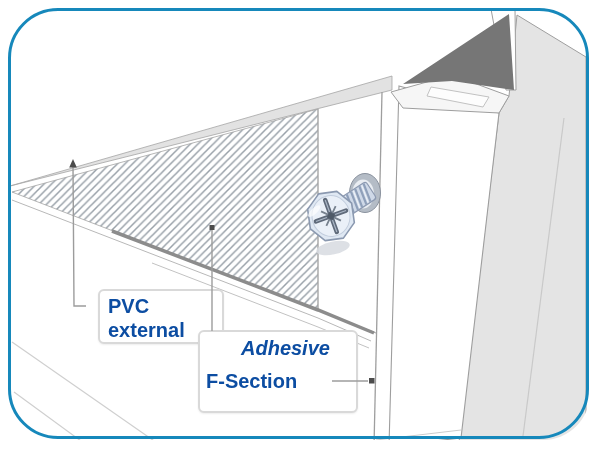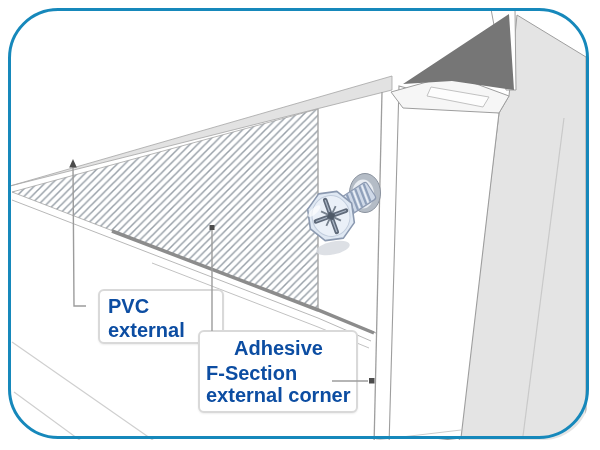--- a/index.html
+++ b/index.html
@@ -20,23 +20,23 @@
   svg.leaders { position:absolute; left:0; top:0; z-index:3; pointer-events:none; }
   .label-box {
     position:absolute; box-sizing:border-box; background:#ffffff;
     border:2px solid #d9d9d9; border-radius:6px;
     box-shadow:0 1px 2px rgba(0,0,0,0.07);
     color:var(--label-color); font-weight:700; font-size:20px;
     z-index:2; white-space:nowrap;
   }
   #label-pvc { left:86px; top:289px; width:126px; height:55px; padding:3px 0 0 8px; line-height:24px;margin-left:12px; }
   #label-combo { left:198px; top:330px; width:160px; height:83px; padding:3px 0 0 6px; }
-  #label-combo .adhesive-line { margin-left:28px; line-height:27px; }
+  #label-combo .adhesive-line { margin-left:35px; line-height:27px;font-style:italic; }
   #label-combo .fs-line { line-height:22px; }
-  #label-combo .fs-first { margin-top:0; }
+  #label-combo .fs-first { margin-top:8px; }
 </style>
 </head>
 <body>
 
 <div class="canvas">
 
   <svg class="layer" width="600" height="450" viewBox="0 0 600 450">
     <defs>
       <clipPath id="frameClip">
           <rect x="10" y="10" width="580" height="430" rx="47"></rect>
@@ -103,21 +103,20 @@
   </svg>
 
   <div class="label-box" id="label-pvc">
     <div>PVC</div>
     <div>external</div>
   </div>
 
   <div class="label-box" id="label-combo">
     <div class="adhesive-line">Adhesive</div>
     <div class="fs-line fs-first">F-Section</div>
-    <div class="fs-line">external corner</div>
   </div>
 
   <svg class="leaders" width="600" height="450" viewBox="0 0 600 450">
     <path d="M73,166 L74,306 L86,306" fill="none" stroke="#9c9c9c" stroke-width="1.4"></path>
     <polygon points="73,159 69.2,167.5 76.8,167.5" fill="#4c4c4c"></polygon>
     <line x1="212" y1="230" x2="212" y2="331" stroke="#9c9c9c" stroke-width="1.4"></line>
     <rect x="209.5" y="225" width="5" height="5" fill="#4c4c4c"></rect>
     <line x1="332" y1="381" x2="368" y2="381" stroke="#9c9c9c" stroke-width="1.4"></line>
     <rect x="369" y="378" width="5.5" height="5.5" fill="#4c4c4c"></rect>
   </svg>

